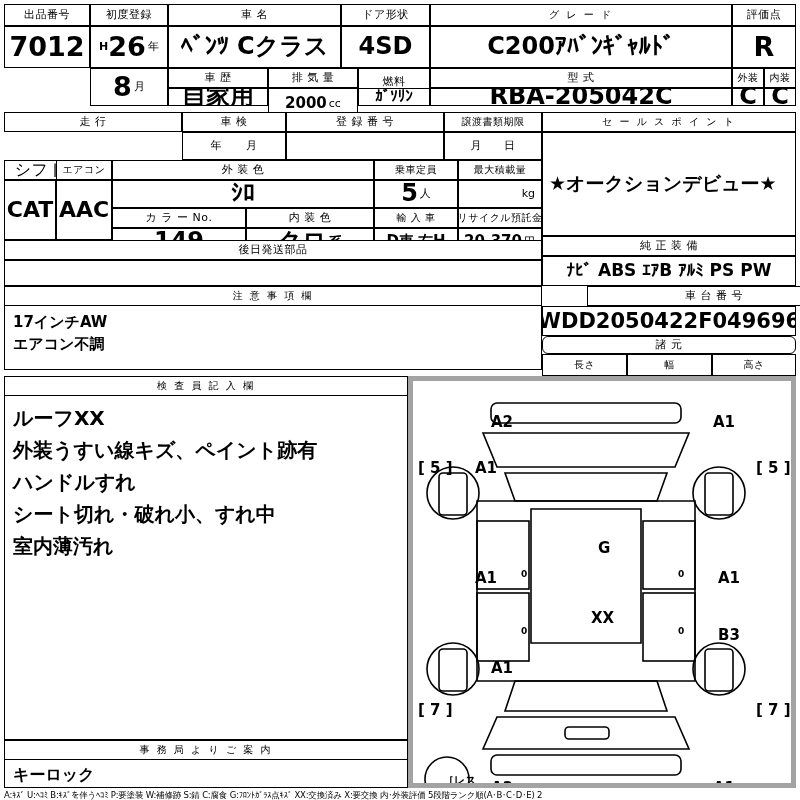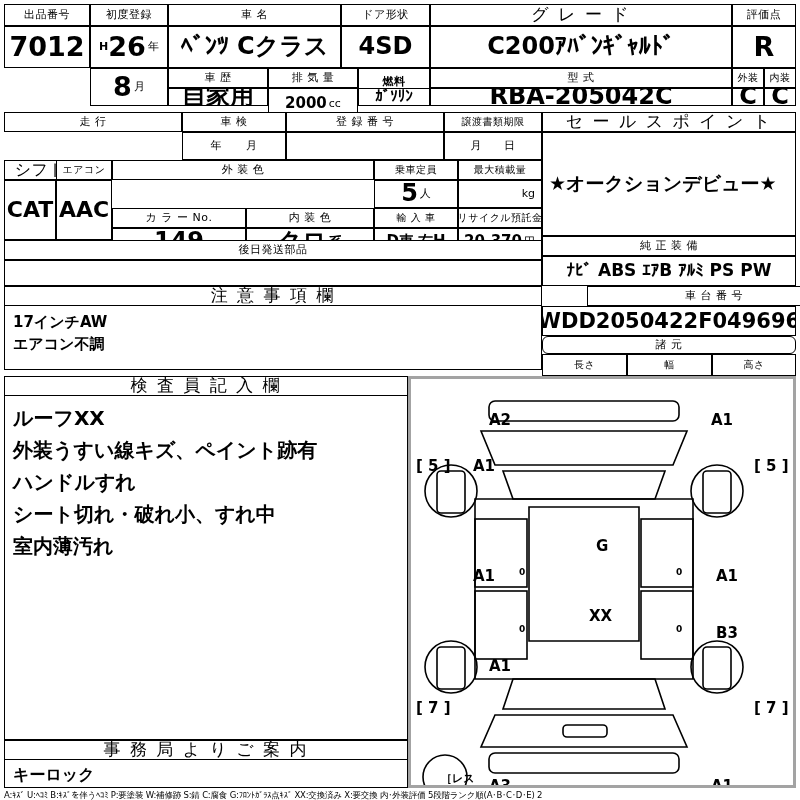--- a/index.html
+++ b/index.html
@@ -24,21 +24,21 @@
     background: #fff;
     display: flex;
     align-items: center;
     justify-content: center;
     text-align: center;
     line-height: 1.05;
     overflow: hidden;
     white-space: nowrap;
   }
   .lbl { font-size: 11px; letter-spacing: 0.5px; }
-  .lbl-sp { font-size: 17px; letter-spacing: 2px; }
+  .lbl-sp { font-size: 10px; letter-spacing: 2px; }
   .val-sm { font-size: 15px; font-weight: bold; }
   .val-lg { font-size: 24px; font-weight: bold; }
   .val-xl { font-size: 27px; font-weight: bold; }
   .left { justify-content: flex-start; padding-left: 6px; text-align: left; }
   .right { justify-content: flex-end; padding-right: 6px; text-align: right; }
   .unit { font-size: 11px; font-weight: normal; margin-left: 2px; }
   .sup { font-size: 11px; font-weight: bold; vertical-align: top; }
   .memo {
     position: absolute;
     border: 1px solid #000;
@@ -53,21 +53,21 @@
   .memo-lines { font-size: 15px; }
   .footnote {
     position: absolute;
     font-size: 8.5px;
     white-space: nowrap;
     letter-spacing: -0.2px;
   }
   
   .diagram {
     position: absolute;
-    border: 3px solid #a3a3a3;
+    border: 5px solid #a3a3a3;
     background: #fff;
     overflow: hidden;
   }
   .dg-label {
     position: absolute;
     font-size: 15px;
     font-weight: bold;
     white-space: nowrap;
   }
   .dg-small {
@@ -97,21 +97,21 @@
       <span class="unit">年</span>
   </div>
 
   <div class="c val-lg" style="left:168px;top:26px; width:173px; height:42px;">ﾍﾞﾝﾂ Cクラス</div>
   <div class="c val-lg" style="left:341px;top:26px; width:89px; height:42px;">4SD</div>
   <div class="c val-lg" style="left:430px;top:26px; width:302px; height:42px;">C200ｱﾊﾞﾝｷﾞｬﾙﾄﾞ</div>
   <div class="c val-xl" style="left:732px;top:26px; width:64px; height:42px;">R</div>
 
   <div class="c lbl" style="left:168px;top:68px; width:100px; height:20px;">車 歴</div>
   <div class="c lbl" style="left:268px;top:68px; width:90px;  height:20px;">排 気 量</div>
-  <div class="c lbl" style="left:358px;top:68px; width:72px;  height:28px;font-weight:bold;">燃料</div>
+  <div class="c lbl" style="left:358px;top:68px; width:72px;  height:28px;">燃料</div>
   <div class="c lbl" style="left:430px;top:68px; width:302px; height:20px;">型 式</div>
   <div class="c lbl" style="left:732px;top:68px; width:32px;  height:20px; font-size:10px;">外装</div>
   <div class="c lbl" style="left:764px;top:68px; width:32px;  height:20px; font-size:10px;">内装</div>
 
   <div class="c" style="left:90px; top:68px; width:78px; height:38px;">
     <span class="val-xl">8</span>
       <span class="unit">月</span>
   </div>
   <div class="c val-lg" style="left:168px;top:88px; width:100px; height:18px;">自家用</div>
   <div class="c" style="left:268px;top:88px; width:90px; height:32px;">
@@ -139,20 +139,21 @@
   </div>
 
   <div class="c lbl" style="left:4px;  top:160px; width:72px;  height:20px; font-size:16px;">シフト</div>
   <div class="c lbl" style="left:56px; top:160px; width:56px;  height:20px; font-size:10px;">エアコン</div>
   <div class="c lbl" style="left:112px;top:160px; width:262px; height:20px;">外 装 色</div>
   <div class="c lbl" style="left:374px;top:160px; width:84px;  height:20px; font-size:10px;">乗車定員</div>
   <div class="c lbl" style="left:458px;top:160px; width:84px;  height:20px; font-size:10px;">最大積載量</div>
 
   <div class="c val-xl" style="left:4px;  top:180px; width:52px;  height:60px; font-size:22px;">CAT</div>
   <div class="c val-xl" style="left:56px; top:180px; width:56px;  height:60px; font-size:22px;">AAC</div>
+  <div class="c val-lg" style="left:112px;top:180px; width:262px; height:28px;">ｼﾛ</div>
   <div class="c" style="left:374px;top:180px; width:84px; height:28px;">
     <span class="val-lg">5</span>
       <span class="unit">人</span>
   </div>
   <div class="c right" style="left:458px;top:180px; width:84px; height:28px;">
     <span class="val-sm"></span>
       <span class="unit">kg</span>
   </div>
 
   <div class="c lbl" style="left:112px;top:208px; width:134px; height:20px;">カ ラ ー No.</div>

